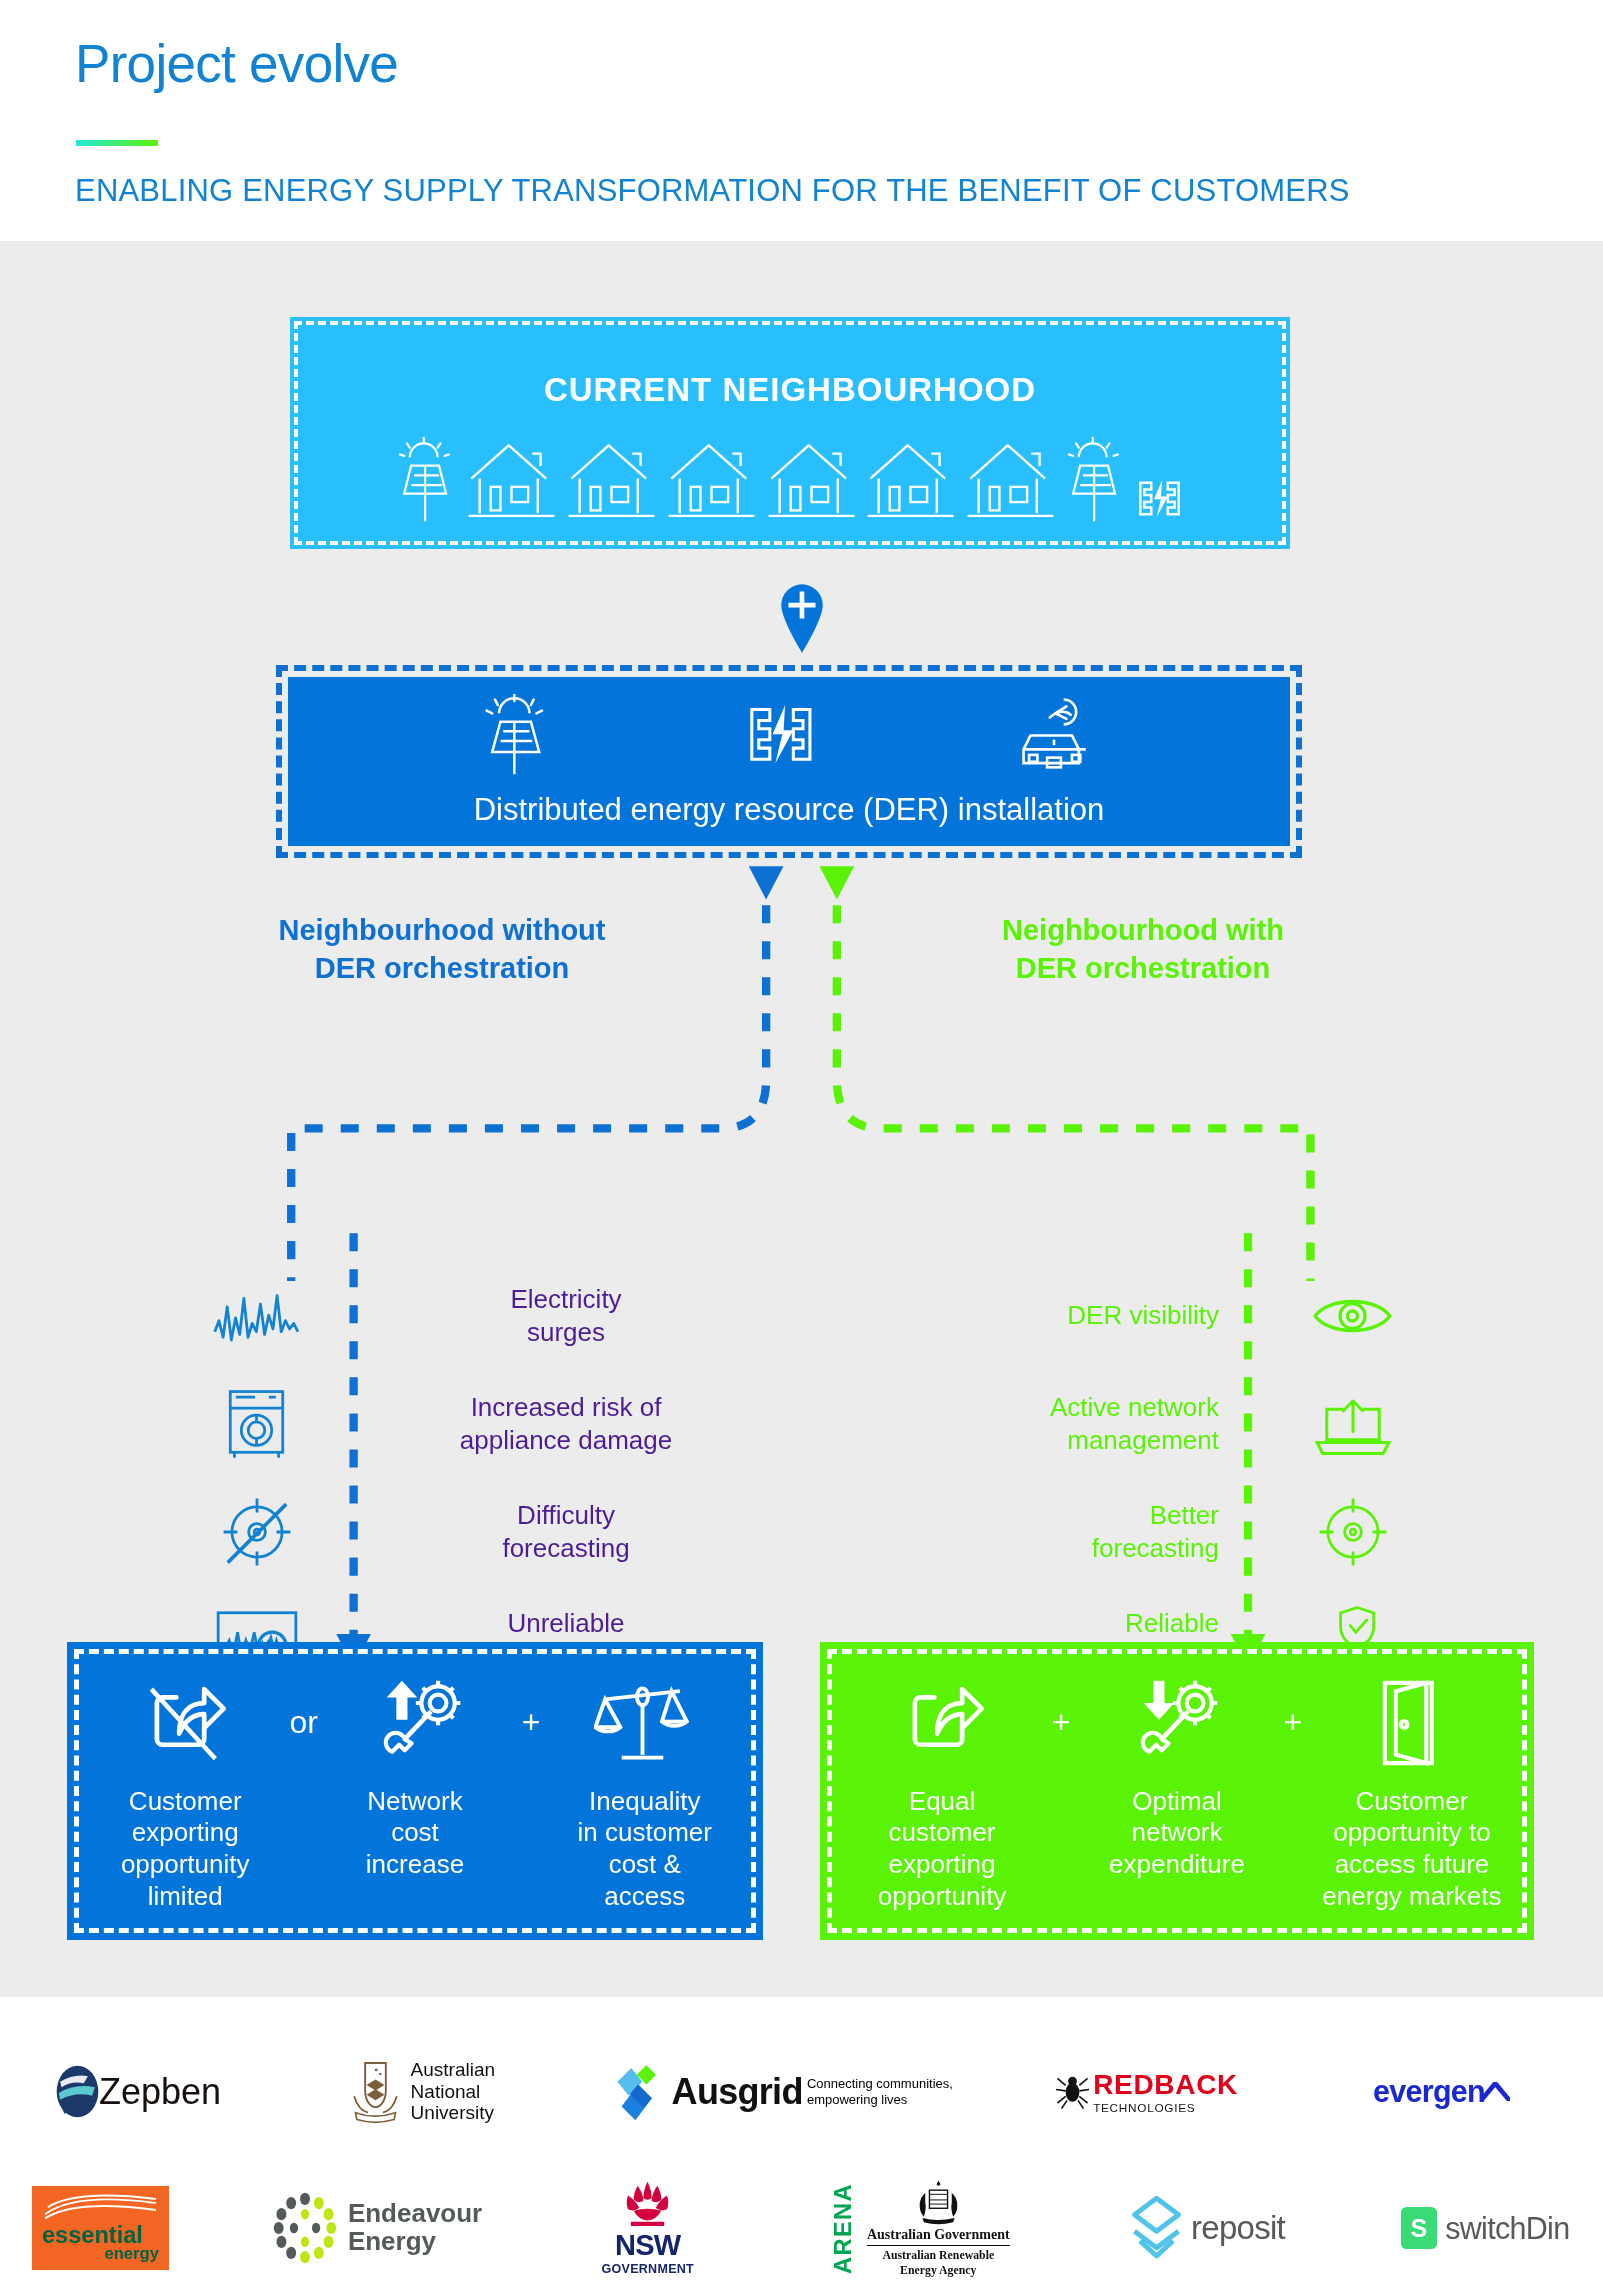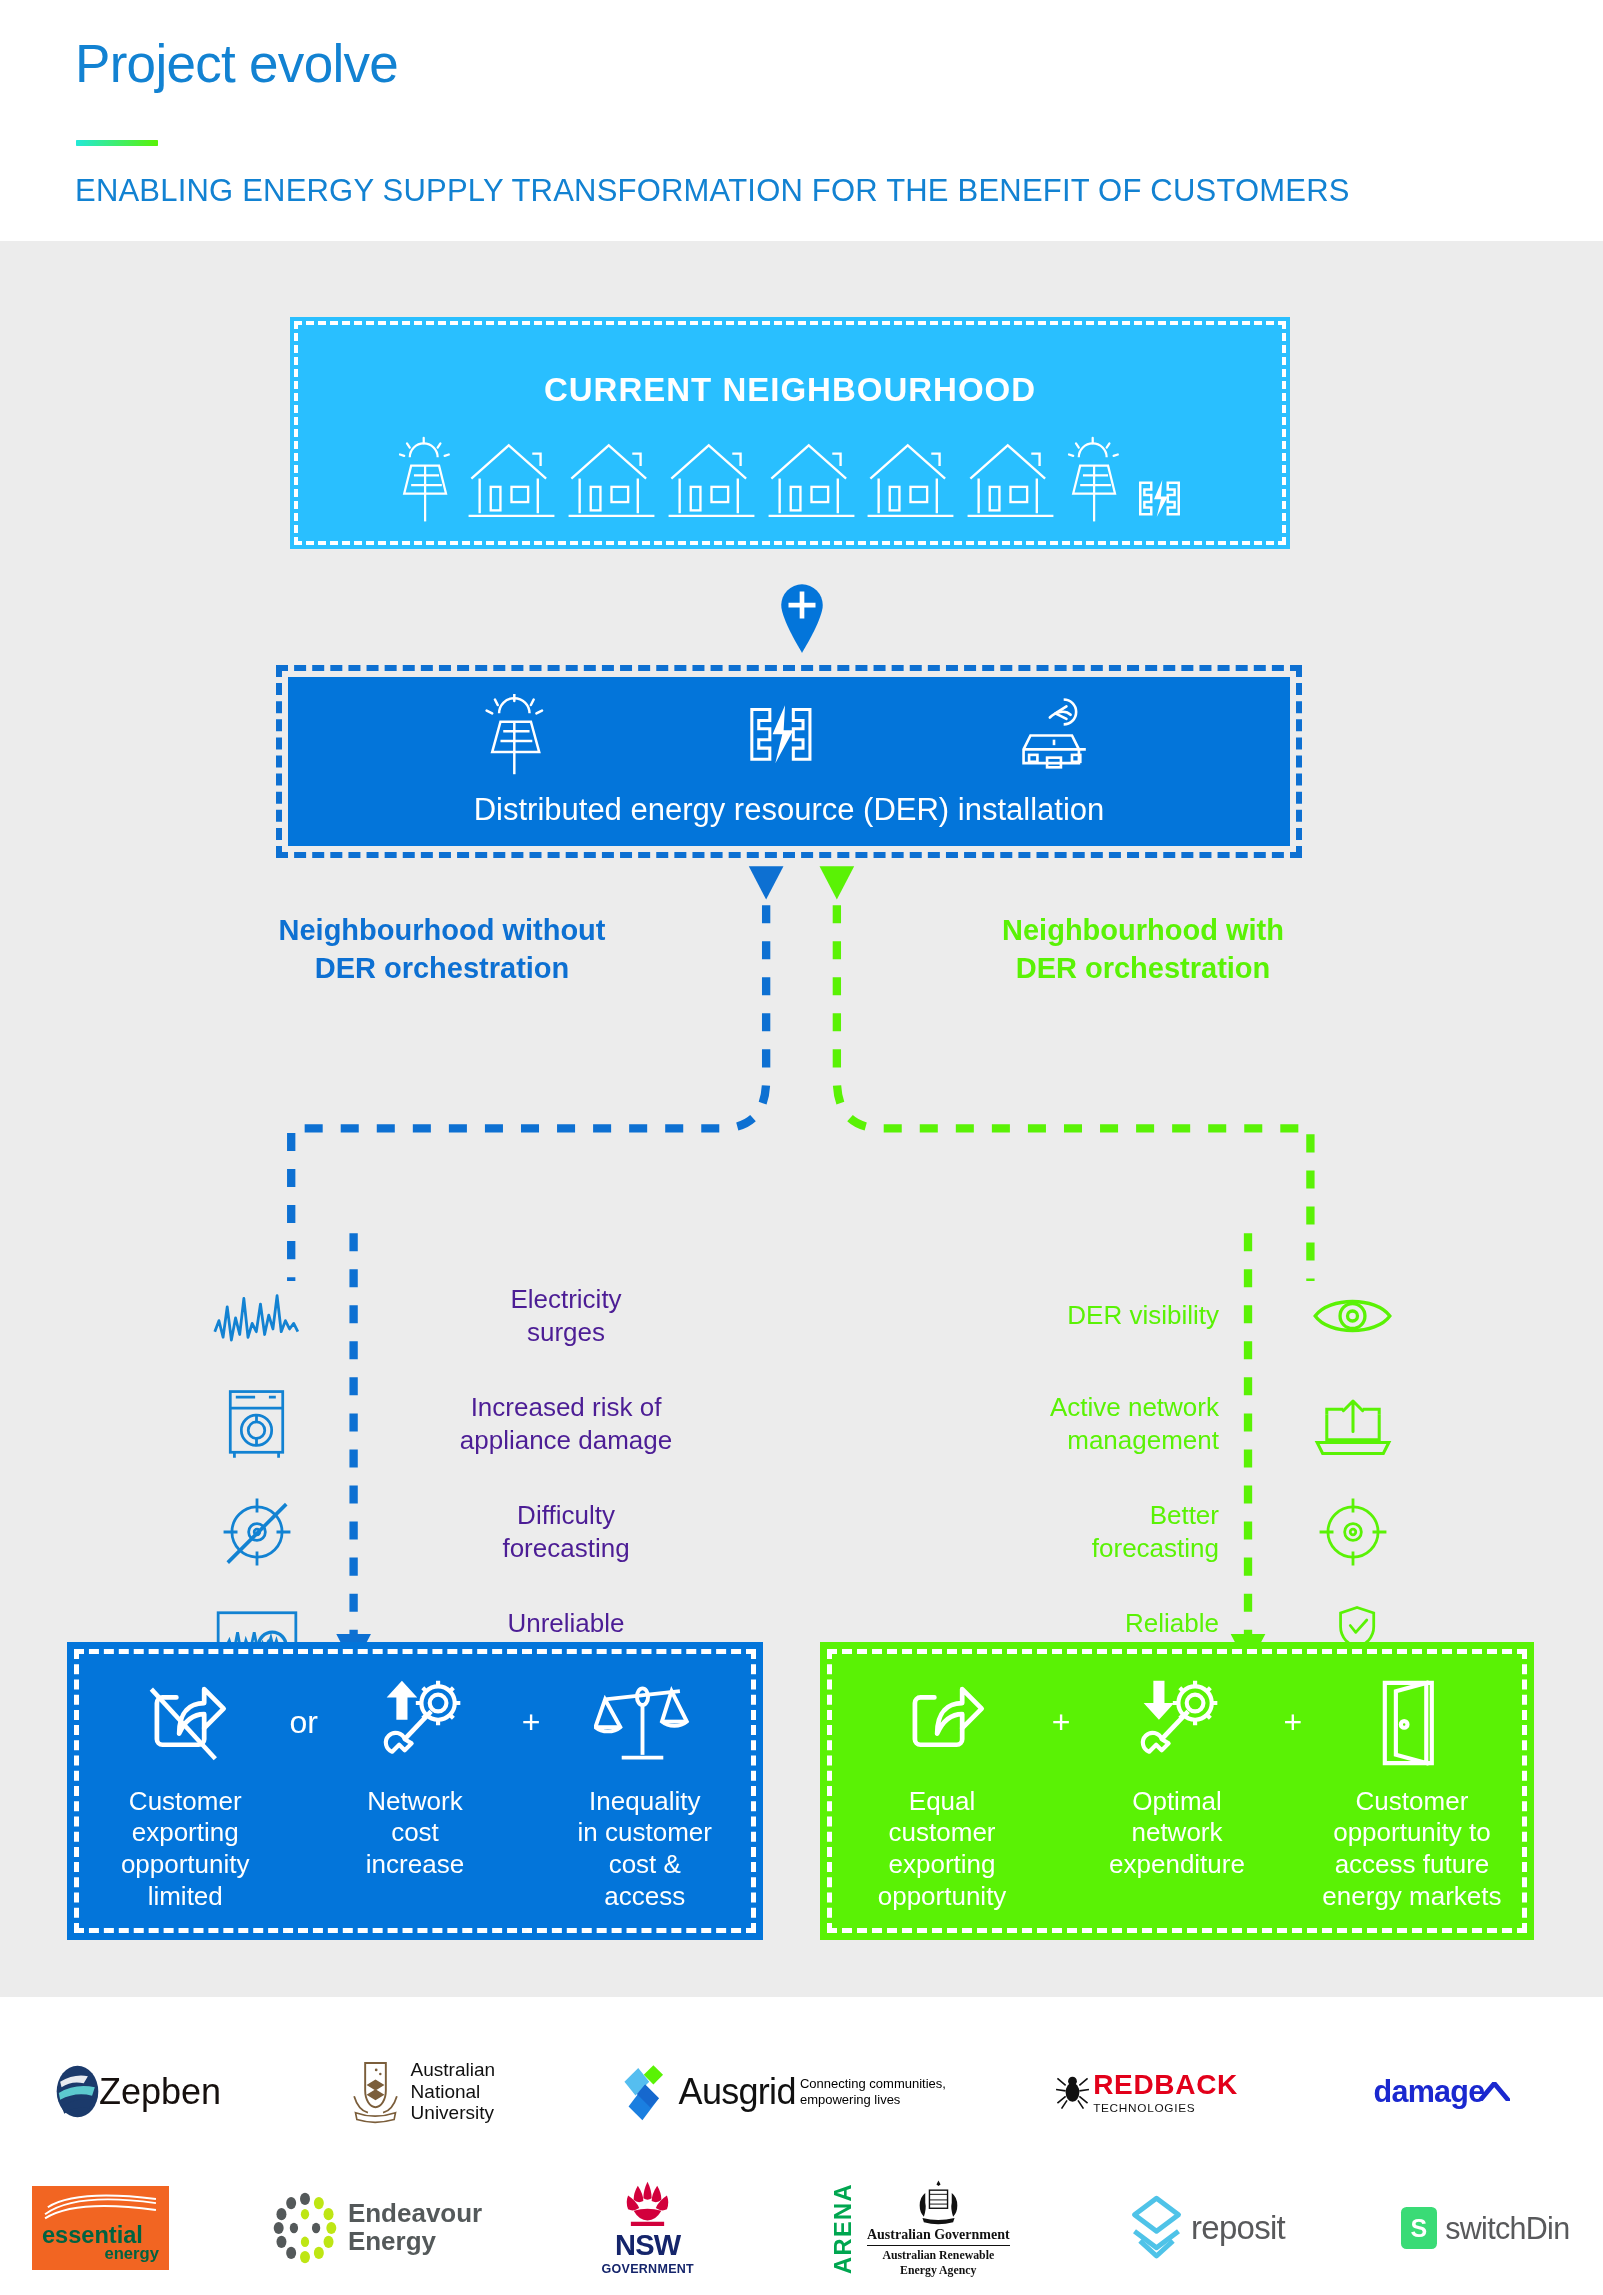--- a/index.html
+++ b/index.html
@@ -142,21 +142,21 @@
 
   
   .footer { position:relative; height:298px; background:#ffffff; }
   .logo-row { position:absolute; left:0; width:1603px; display:flex; align-items:center; }
   .logo-row-1 { top:53px; height:83px; }
   .logo-row-2 { top:186px; height:90px;gap:48px; }
   .logo-cell { display:flex; align-items:center; justify-content:center; }
 
   .zepben-text { font-size:36px; color:#16100E; font-weight:400; letter-spacing:0px; }
   .anu-text { font-size:19px; color:#111; line-height:1.14; font-weight:400; }
-  .ausgrid-text { font-size:36px; color:#111; font-weight:400; letter-spacing:-0.7px; }
+  .ausgrid-text { font-size:36px; color:#111; font-weight:700; letter-spacing:-0.7px; }
   .ausgrid-tag { font-size:13px; color:#000000; line-height:1.18; }
   .redback-text { font-size:28px; color:#E2001A; font-weight:700; letter-spacing:0.7px; }
   .redback-sub { font-size:11.8px; color:#111; letter-spacing:0.7px; }
   .evergen-text { font-size:30.5px; color:#1A28CF; font-weight:700; letter-spacing:-0.7px; }
   .essential-box { background:#F26522; padding:5.5px 9.7px 7px 9.7px; }
   .essential-a { font-size:23.6px; color:#006341; font-weight:700; line-height:0.95; }
   .essential-b { font-size:16.6px; color:#006341; font-weight:700; text-align:right; line-height:1; }
   .endeavour-text { font-size:26px; color:#54595A; font-weight:700; line-height:1.06; }
   .nsw-text { font-size:29px; color:#15256B; font-weight:700; letter-spacing:-0.7px;text-align:right; }
   .nsw-sub { font-size:12.5px; color:#15256B; font-weight:700; letter-spacing:0.3px; }
@@ -635,21 +635,21 @@
         <circle cx="12" cy="6" r="3.2" fill="#111"></circle>
         <path d="M7 9 L1 4 M7 13 L0 12 M7 17 L1 22 M8 20 L4 26 M17 9 L23 4 M17 13 L24 12 M17 17 L23 22 M16 20 L20 26" stroke="#111" stroke-width="1.2" fill="none"></path>
       </svg>
       <span>
         <div class="redback-text">REDBACK</div>
         <div class="redback-sub">TECHNOLOGIES</div>
       </span>
     </div>
 
     <div class="logo-cell" style="width:291px">
-      <span class="evergen-text">damage</span>
+      <span class="evergen-text">evergen</span>
       <svg width="30.5" height="19.4" viewBox="0 0 22 14" style="margin-left:-5.5px">
         <path d="M1 13 L11 1 L21 13" fill="none" stroke="#1A28CF" stroke-width="3.4" stroke-linecap="round"></path>
       </svg>
     </div>
   </div>
 
   <div class="logo-row logo-row-2">
     <div class="logo-cell" style="width:236px">
       <div class="essential-box">
         <svg width="117" height="30.5" viewBox="0 0 84 22">

